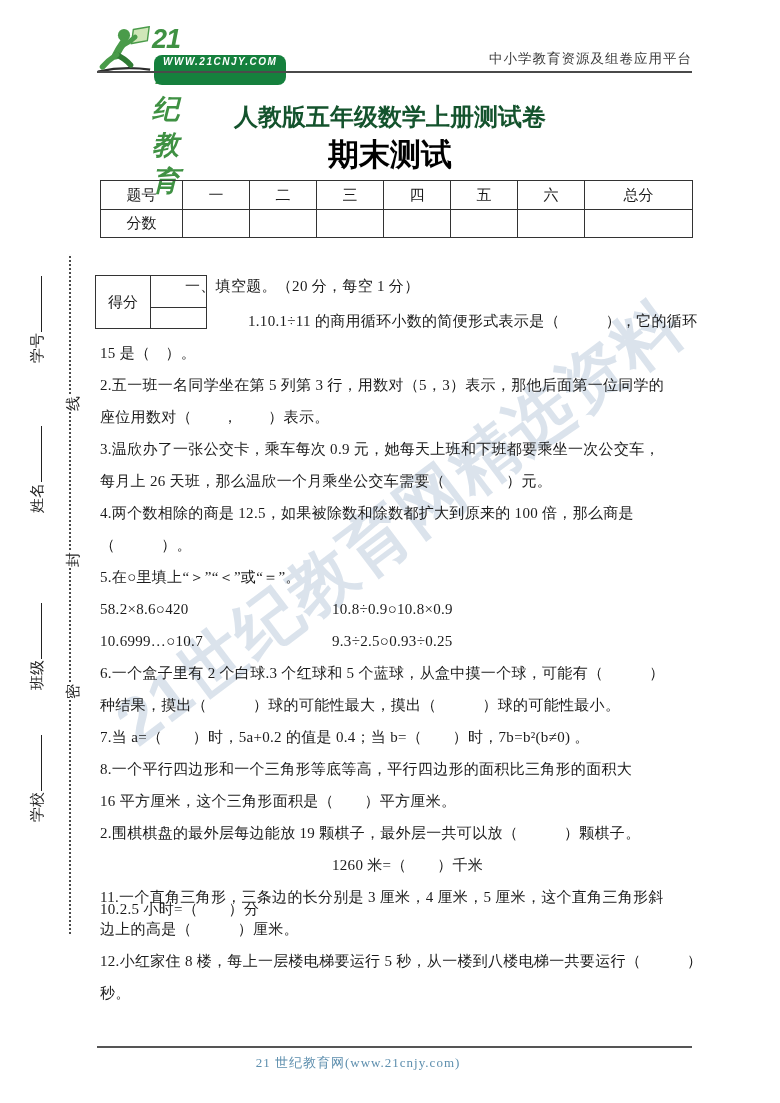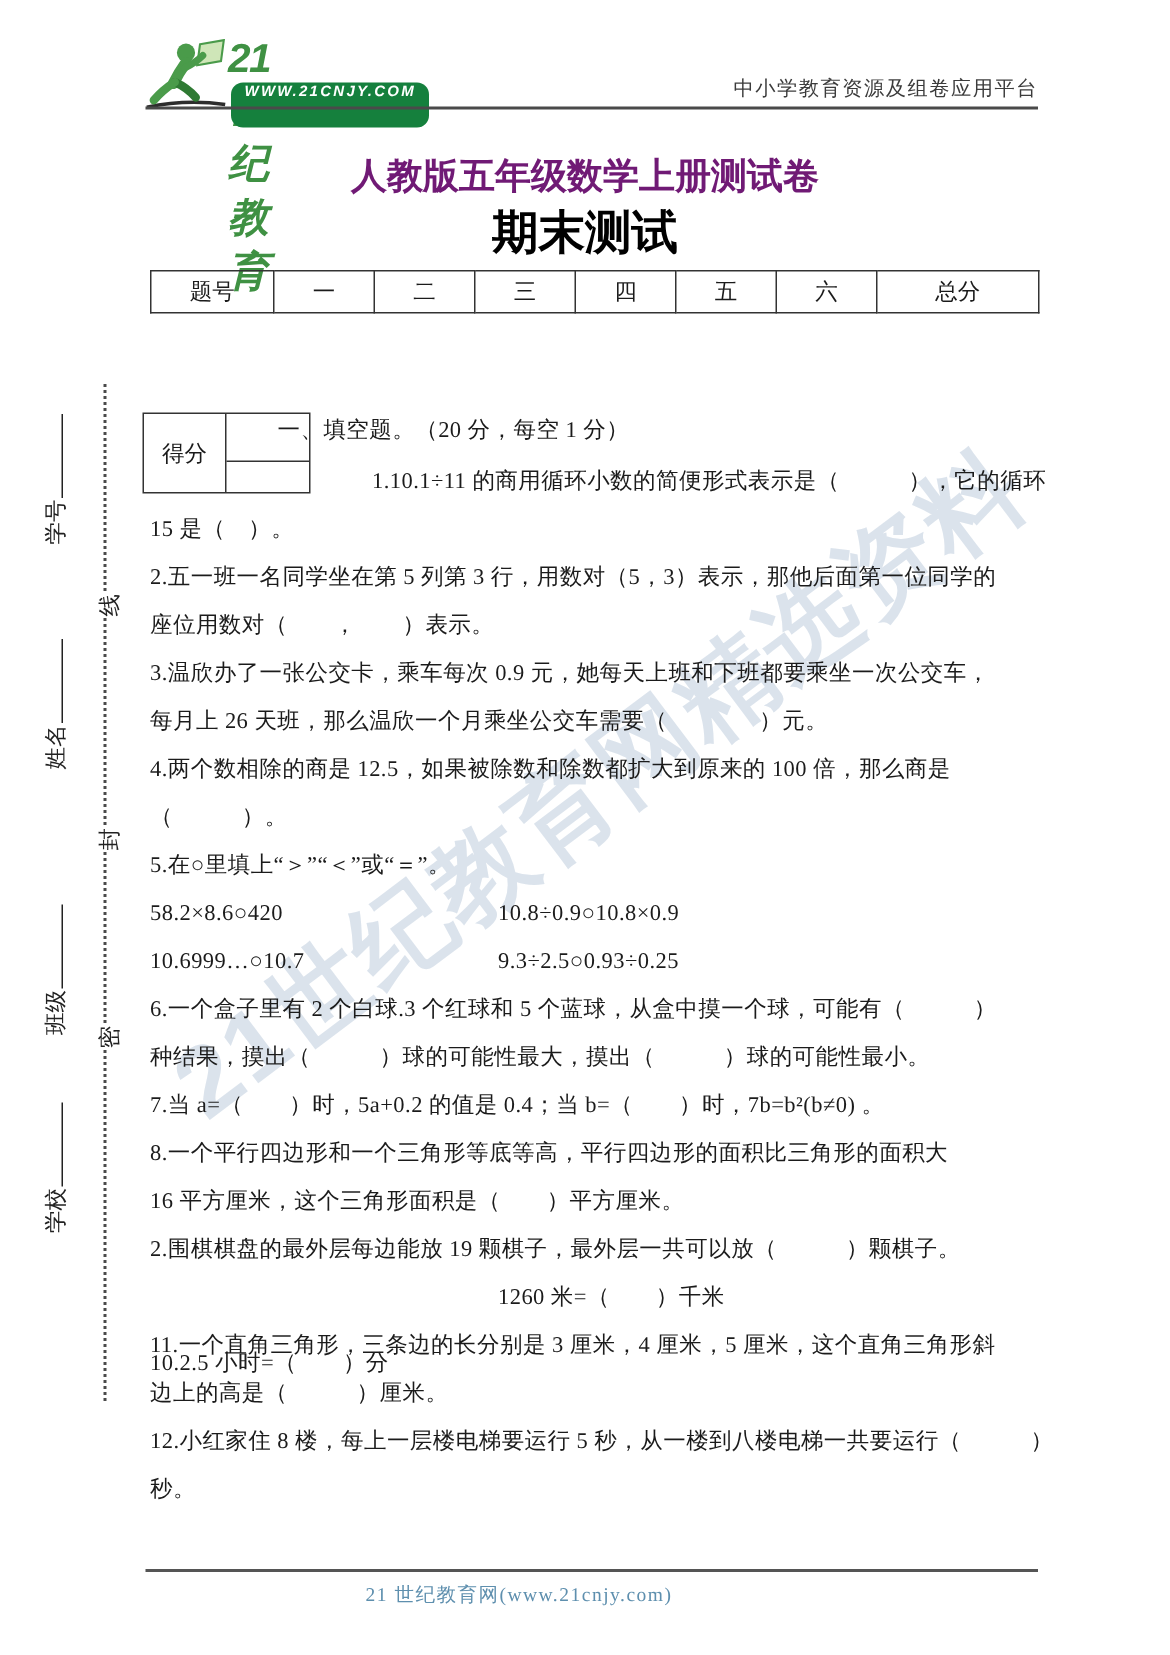--- a/index.html
+++ b/index.html
@@ -13,21 +13,21 @@
   .brand-text{ position:absolute; left:56px; top:0px; font-family:"Liberation Sans",sans-serif;
                font-weight:bold; font-style:italic; font-size:27px; color:#3f9143; letter-spacing:-1px; }
   .brand-url { position:absolute; left:58px; top:31px; background:#15803d; color:#ffffff;
                font-family:"Liberation Sans",sans-serif; font-weight:bold; font-size:10px;
                letter-spacing:1.5px; padding:1px 9px 18px 9px; border-radius:8px; font-style:italic; }
   .platform-text { position:absolute; right:88px; top:50px; font-size:13.5px; color:#3c3c3c; letter-spacing:1px; }
   .header-rule { position:absolute; left:97px; top:71px; width:595px; height:0; border-top:2px solid #4a4a4a; }
 
   
   .main-title { position:absolute; left:0; top:101px; width:780px; text-align:center;
-                font-family:"Liberation Sans",sans-serif; font-weight:bold; font-size:24px; color:#701a75; }
+                font-family:"Liberation Sans",sans-serif; font-weight:bold; font-size:24px; color:#14532d; }
   .sub-title  { position:absolute; left:0; top:134px; width:780px; text-align:center;
                 font-family:"Liberation Sans",sans-serif; font-weight:bold; font-size:31px; color:#000; }
 
   
   table.score-table { position:absolute; left:100px; top:180px; width:592px;
                       border-collapse:collapse; table-layout:fixed; }
   table.score-table td { border:1.5px solid #333; text-align:center; font-size:15px;
                          height:29px; color:#1b1b1b; }
   table.score-table tr:last-child td { height:28px; }
   table.score-table td.c0 { width:82px; }
@@ -61,21 +61,21 @@
                font-size:15px; color:#222; background:#ffffff; padding:3px 1px; z-index:2; }
 
   
   .watermark { position:absolute; left:50px; top:478px; width:700px; text-align:center;
                font-size:66px; font-weight:bold; color:rgba(176,192,213,0.45);
                transform:rotate(-37deg); white-space:nowrap; z-index:0;
                font-family:"Liberation Sans",sans-serif; letter-spacing:2px; }
 
   
   .footer-rule { position:absolute; left:97px; top:1046px; width:595px; height:0; border-top:2px solid #555; }
-  .footer-text { position:absolute; left:0; top:1054px; width:692px; text-align:center;
+  .footer-text { position:absolute; left:12px; top:1054px; width:692px; text-align:center;
                  font-size:13px; color:#5e8fae; letter-spacing:1px; }
 </style>
 </head>
 <body>
 
 <div class="watermark">21世纪教育网精选资料</div>
 
 <div class="logo-wrap">
   <svg class="logo-svg" width="56" height="50" viewBox="0 0 60 52">
     <path d="M2 48 Q30 42 58 46" stroke="#2d2d2d" stroke-width="2.5" fill="none"></path>
@@ -99,20 +99,30 @@
   <tbody>
       <tr>
     <td class="c0">题号</td>
     <td class="cn">一</td>
     <td class="cn">二</td>
     <td class="cn">三</td>
     <td class="cn">四</td>
     <td class="cn">五</td>
     <td class="cn">六</td>
     <td class="c7">总分</td>
+  </tr>
+  <tr>
+    <td class="c0">分数</td>
+    <td class="cn"></td>
+    <td class="cn"></td>
+    <td class="cn"></td>
+    <td class="cn"></td>
+    <td class="cn"></td>
+    <td class="cn"></td>
+    <td class="c7"></td>
   </tr>
 </tbody>
   </table>
 
 <div class="score-box">
   <div class="lbl">得分</div>
   <div class="cells">
     <div class="top-cell"></div>
     <div class="bot-cell"></div>
   </div>

